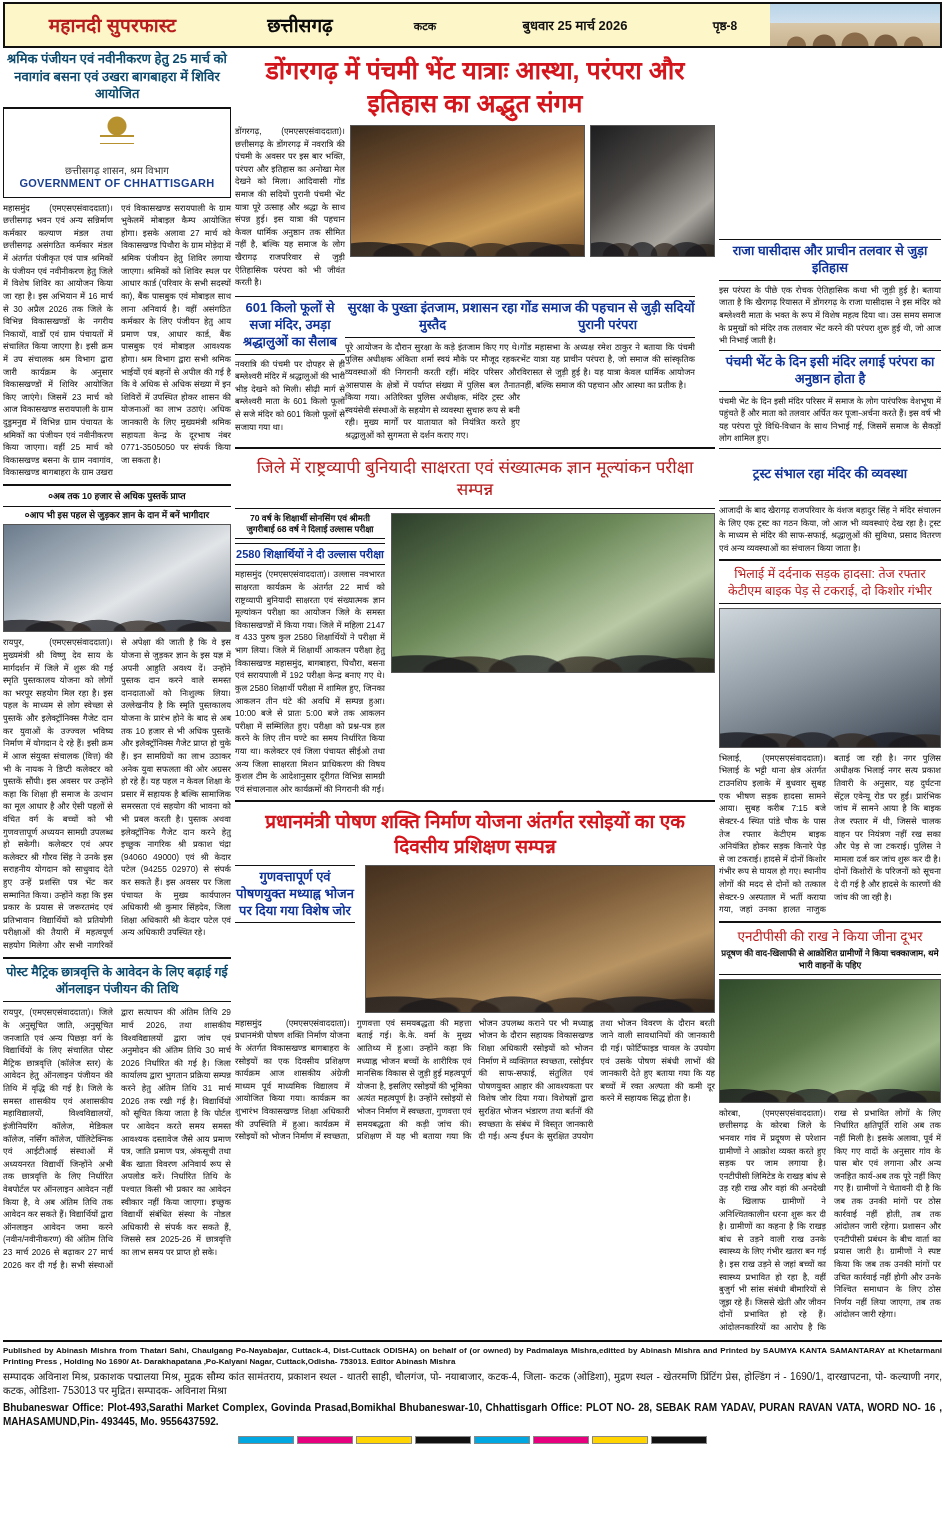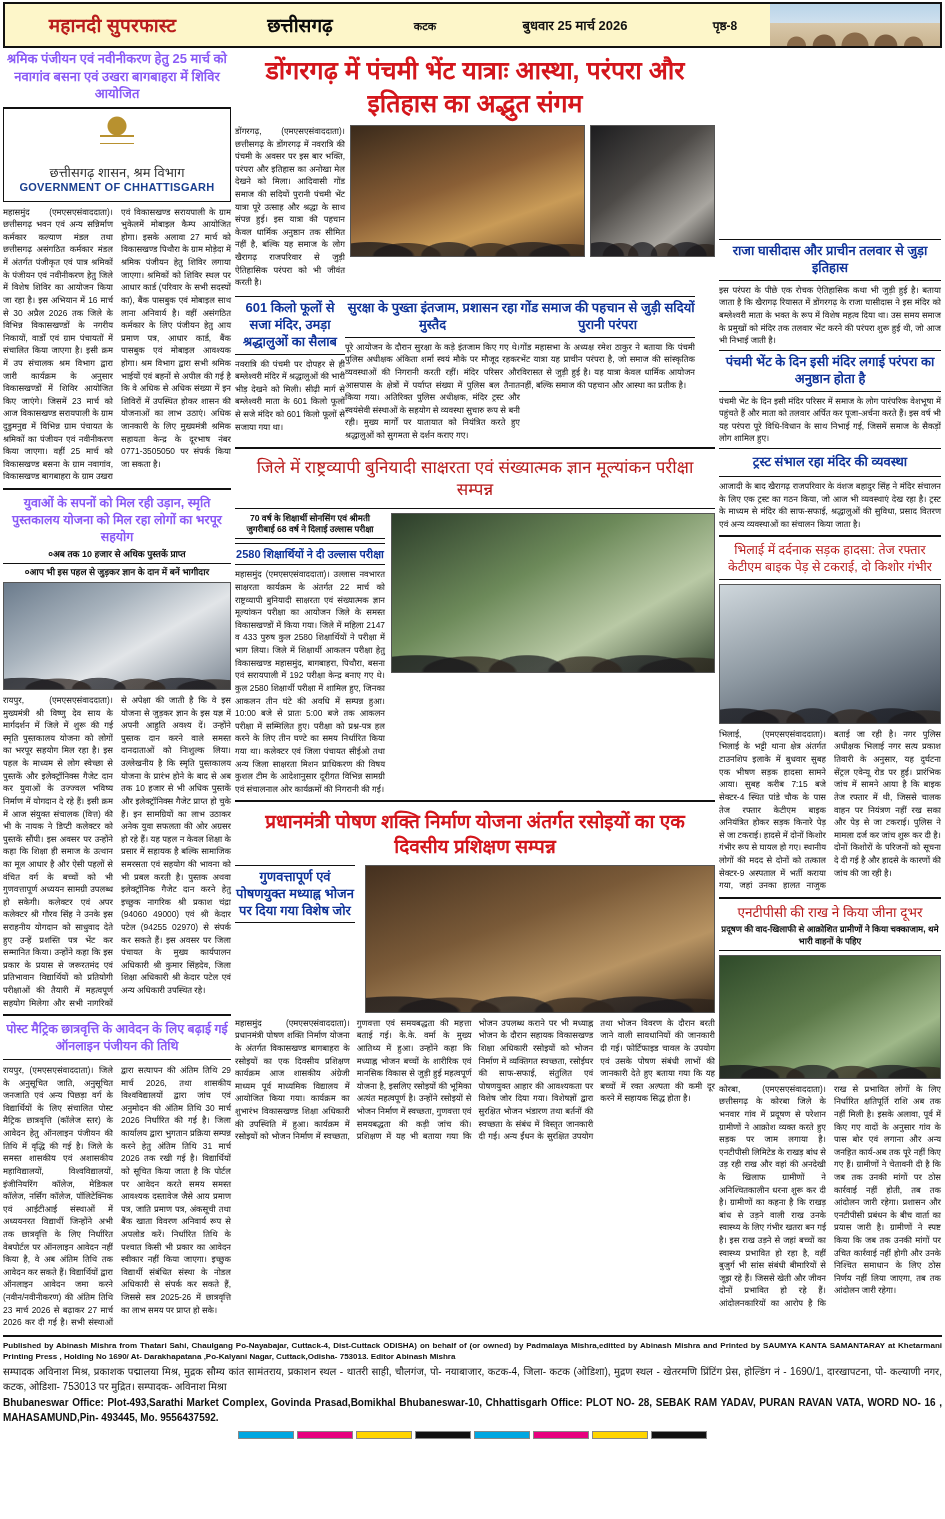--- a/index.html
+++ b/index.html
@@ -52,21 +52,21 @@
   
   .body-wrap { display:flex; padding:0 3px; gap:4px; }
   .col-left { width:228px; }
   .col-mid  { width:480px; }
   .col-right{ width:222px; }
 
   hr.rule { border:0; border-top:1px solid #111; margin:4px 0; }
   hr.thick { border:0; border-top:2px solid #111; margin:5px 0; }
 
   .hl-blue {
-    color:#8b5cf6; font-weight:bold; text-align:center;
+    color:#0c4a6e; font-weight:bold; text-align:center;
     font-size:14.5px; line-height:1.35;
   }
   .hl-red {
     color:#d4161c; font-weight:bold; text-align:center;
     line-height:1.3;
   }
   .hl-green { color:#b91c1c; font-weight:normal; text-align:center; line-height:1.3; }
 
   .photo {
     position:relative; overflow:hidden; border:1px solid #555;
@@ -92,21 +92,21 @@
     border:1px solid #111; background:#fff; text-align:center;
     padding:6px 4px 8px 4px; margin-bottom:4px;
   }
   .emblem {
     width:34px; height:46px; margin:0 auto 2px auto;
     background:
       radial-gradient(circle at 50% 24%, #b8912f 0 9px, transparent 10px),
       linear-gradient(180deg,transparent 0 44%, #b8912f 44% 48%, transparent 48%),
       linear-gradient(180deg,transparent 0 60%, #b8912f 60% 63%, transparent 63%);
   }
-  .gov-line1 { font-size:13px; color:#333; }
+  .gov-line1 { font-size:10px; color:#333; }
   .gov-line2 { font-size:11px; font-weight:bold; color:#1a3f8f; letter-spacing:.3px; }
 
   
   .ph-a { background:linear-gradient(160deg,#3a2a1b,#8a5f36 45%,#c99b57 70%,#6d4a2a); }
   .ph-b { background:linear-gradient(140deg,#1d1d1f,#4d4a47 40%,#a9a6a0 75%,#2e2c2a); }
   .ph-c { background:linear-gradient(150deg,#2c3d2a,#6d8a5a 40%,#b9c9a5 70%,#3a4a34); }
   .ph-d { background:linear-gradient(160deg,#cfd7dc,#8f9aa3 45%,#5a6470 80%,#39424c); }
   .ph-f { background:linear-gradient(150deg,#6b7b8c,#a8b3bd 35%,#e2e5e8 60%,#7d8894); }
   .ph-g { background:linear-gradient(160deg,#44301f,#7a5a38 40%,#b89463 70%,#3b2a1b); }
   .ph-h { background:linear-gradient(150deg,#2f4a2a,#5d7a4a 45%,#9fb889 75%,#3b5433); }
@@ -156,21 +156,20 @@
       <div class="gov-box">
         <div class="emblem"></div>
         <div class="gov-line1">छत्तीसगढ़ शासन, श्रम विभाग</div>
         <div class="gov-line2">GOVERNMENT OF CHHATTISGARH</div>
       </div>
 
       <div class="body-text cols2">महासमुंद (एमएसएसंवाददाता)। छत्तीसगढ़ भवन एवं अन्य सन्निर्माण कर्मकार कल्याण मंडल तथा छत्तीसगढ़ असंगठित कर्मकार मंडल में अंतर्गत पंजीकृत एवं पात्र श्रमिकों के पंजीयन एवं नवीनीकरण हेतु जिले में विशेष शिविर का आयोजन किया जा रहा है। इस अभियान में 16 मार्च से 30 अप्रैल 2026 तक जिले के विभिन्न विकासखण्डों के नगरीय निकायों, वार्डों एवं ग्राम पंचायतों में संचालित किया जाएगा है। इसी क्रम में उप संचालक श्रम विभाग द्वारा जारी कार्यक्रम के अनुसार विकासखण्डों में शिविर आयोजित किए जाएंगे। जिसमें 23 मार्च को आज विकासखण्ड सरायपाली के ग्राम दुडुमनुद्य में विभिन्न ग्राम पंचायत के श्रमिकों का पंजीयन एवं नवीनीकरण किया जाएगा। वहीं 25 मार्च को विकासखण्ड बसना के ग्राम नवागांव, विकासखण्ड बागबाहरा के ग्राम उखरा एवं विकासखण्ड सरायपाली के ग्राम भुकेलमें मोबाइल कैम्प आयोजित होगा। इसके अलावा 27 मार्च को विकासखण्ड पिथौरा के ग्राम मोड़ेदा में श्रमिक पंजीयन हेतु शिविर लगाया जाएगा। श्रमिकों को शिविर स्थल पर आधार कार्ड (परिवार के सभी सदस्यों का), बैंक पासबुक एवं मोबाइल साथ लाना अनिवार्य है। वहीं असंगठित कर्मकार के लिए पंजीयन हेतु आय प्रमाण पत्र, आधार कार्ड, बैंक पासबुक एवं मोबाइल आवश्यक होगा। श्रम विभाग द्वारा सभी श्रमिक भाईयों एवं बहनों से अपील की गई है कि वे अधिक से अधिक संख्या में इन शिविरों में उपस्थित होकर शासन की योजनाओं का लाभ उठाएं। अधिक जानकारी के लिए मुख्यमंत्री श्रमिक सहायता केन्द्र के दूरभाष नंबर 0771-3505050 पर संपर्क किया जा सकता है।</div>
 
       <hr class="thick">
 
-      <div class="hl-blue" style="font-size:12.5px;">युवाओं के सपनों को मिल रही उड़ान, स्मृति पुस्तकालय योजना को मिल रहा लोगों का भरपूर सहयोग</div>
       <div class="smallcap" style="font-weight:bold;margin-top:3px;border-bottom:1px solid #111;padding-bottom:3px;">०अब तक 10 हजार से अधिक पुस्तकें प्राप्त</div>
       <div class="smallcap" style="font-weight:bold;margin:3px 0;">०आप भी इस पहल से जुड़कर ज्ञान के दान में बनें भागीदार</div>
 
       <div class="photo ph-f" style="height:108px;">
         <div class="crowd"></div>
       </div>
 
       <div class="body-text cols2" style="margin-top:4px;">रायपुर, (एमएसएसंवाददाता)। मुख्यमंत्री श्री विष्णु देव साय के मार्गदर्शन में जिले में शुरू की गई स्मृति पुस्तकालय योजना को लोगों का भरपूर सहयोग मिल रहा है। इस पहल के माध्यम से लोग स्वेच्छा से पुस्तकें और इलेक्ट्रॉनिक्स गैजेट दान कर युवाओं के उज्ज्वल भविष्य निर्माण में योगदान दे रहे हैं। इसी क्रम में आज संयुक्त संचालक (वित्त) की भी के नायक ने डिप्टी कलेक्टर को पुस्तकें सौंपी। इस अवसर पर उन्होंने कहा कि शिक्षा ही समाज के उत्थान का मूल आधार है और ऐसी पहलों से वंचित वर्ग के बच्चों को भी गुणवत्तापूर्ण अध्ययन सामग्री उपलब्ध हो सकेगी। कलेक्टर एवं अपर कलेक्टर श्री गौरव सिंह ने उनके इस सराहनीय योगदान को साधुवाद देते हुए उन्हें प्रशस्ति पत्र भेंट कर सम्मानित किया। उन्होंने कहा कि इस प्रकार के प्रयास से जरूरतमंद एवं प्रतिभावान विद्यार्थियों को प्रतियोगी परीक्षाओं की तैयारी में महत्वपूर्ण सहयोग मिलेगा और सभी नागरिकों से अपेक्षा की जाती है कि वे इस योजना से जुड़कर ज्ञान के इस यज्ञ में अपनी आहुति अवश्य दें। उन्होंने पुस्तक दान करने वाले समस्त दानदाताओं को निःशुल्क लिया। उल्लेखनीय है कि स्मृति पुस्तकालय योजना के प्रारंभ होने के बाद से अब तक 10 हजार से भी अधिक पुस्तकें और इलेक्ट्रॉनिक्स गैजेट प्राप्त हो चुके हैं। इन सामग्रियों का लाभ उठाकर अनेक युवा सफलता की ओर अग्रसर हो रहे हैं। यह पहल न केवल शिक्षा के प्रसार में सहायक है बल्कि सामाजिक समरसता एवं सहयोग की भावना को भी प्रबल करती है। पुस्तक अथवा इलेक्ट्रॉनिक गैजेट दान करने हेतु इच्छुक नागरिक श्री प्रकाश चंद्रा (94060 49000) एवं श्री केदार पटेल (94255 02970) से संपर्क कर सकते हैं। इस अवसर पर जिला पंचायत के मुख्य कार्यपालन अधिकारी श्री कुमार सिंहदेव, जिला शिक्षा अधिकारी श्री केदार पटेल एवं अन्य अधिकारी उपस्थित रहे।</div>
 
       <hr class="thick">
@@ -252,21 +251,21 @@
     <div class="col-right">
 
       <div style="height:186px;"></div>
 
       <div class="subhead-blue" style="border-top:1px solid #111;border-bottom:1px solid #111;padding:3px 0;">राजा घासीदास और प्राचीन तलवार से जुड़ा इतिहास</div>
       <div class="body-text">इस परंपरा के पीछे एक रोचक ऐतिहासिक कथा भी जुड़ी हुई है। बताया जाता है कि खैरागढ़ रियासत में डोंगरगढ़ के राजा घासीदास ने इस मंदिर को बम्लेश्वरी माता के भक्त के रूप में विशेष महत्व दिया था। उस समय समाज के प्रमुखों को मंदिर तक तलवार भेंट करने की परंपरा शुरू हुई थी, जो आज भी निभाई जाती है।</div>
 
       <div class="subhead-blue" style="border-top:1px solid #111;border-bottom:1px solid #111;padding:3px 0;">पंचमी भेंट के दिन इसी मंदिर लगाई परंपरा का अनुष्ठान होता है</div>
       <div class="body-text">पंचमी भेंट के दिन इसी मंदिर परिसर में समाज के लोग पारंपरिक वेशभूषा में पहुंचते हैं और माता को तलवार अर्पित कर पूजा-अर्चना करते हैं। इस वर्ष भी यह परंपरा पूरे विधि-विधान के साथ निभाई गई, जिसमें समाज के सैकड़ों लोग शामिल हुए।</div>
 
-      <div class="subhead-blue" style="border-top:1px solid #111;border-bottom:1px solid #111;padding:5px 0;">ट्रस्ट संभाल रहा मंदिर की व्यवस्था</div>
+      <div class="subhead-blue" style="border-top:1px solid #111;border-bottom:1px solid #111;padding:17px 0;">ट्रस्ट संभाल रहा मंदिर की व्यवस्था</div>
       <div class="body-text">आजादी के बाद खैरागढ़ राजपरिवार के वंशज बहादुर सिंह ने मंदिर संचालन के लिए एक ट्रस्ट का गठन किया, जो आज भी व्यवस्थाएं देख रहा है। ट्रस्ट के माध्यम से मंदिर की साफ-सफाई, श्रद्धालुओं की सुविधा, प्रसाद वितरण एवं अन्य व्यवस्थाओं का संचालन किया जाता है।</div>
 
       <hr class="thick">
 
       <div class="hl-green" style="font-size:12.5px;border-bottom:1px solid #111;padding-bottom:4px;">भिलाई में दर्दनाक सड़क हादसा: तेज रफ्तार केटीएम बाइक पेड़ से टकराई, दो किशोर गंभीर</div>
 
       <div class="photo ph-d" style="height:140px;margin-top:4px;">
         <div class="crowd"></div>
       </div>
 

